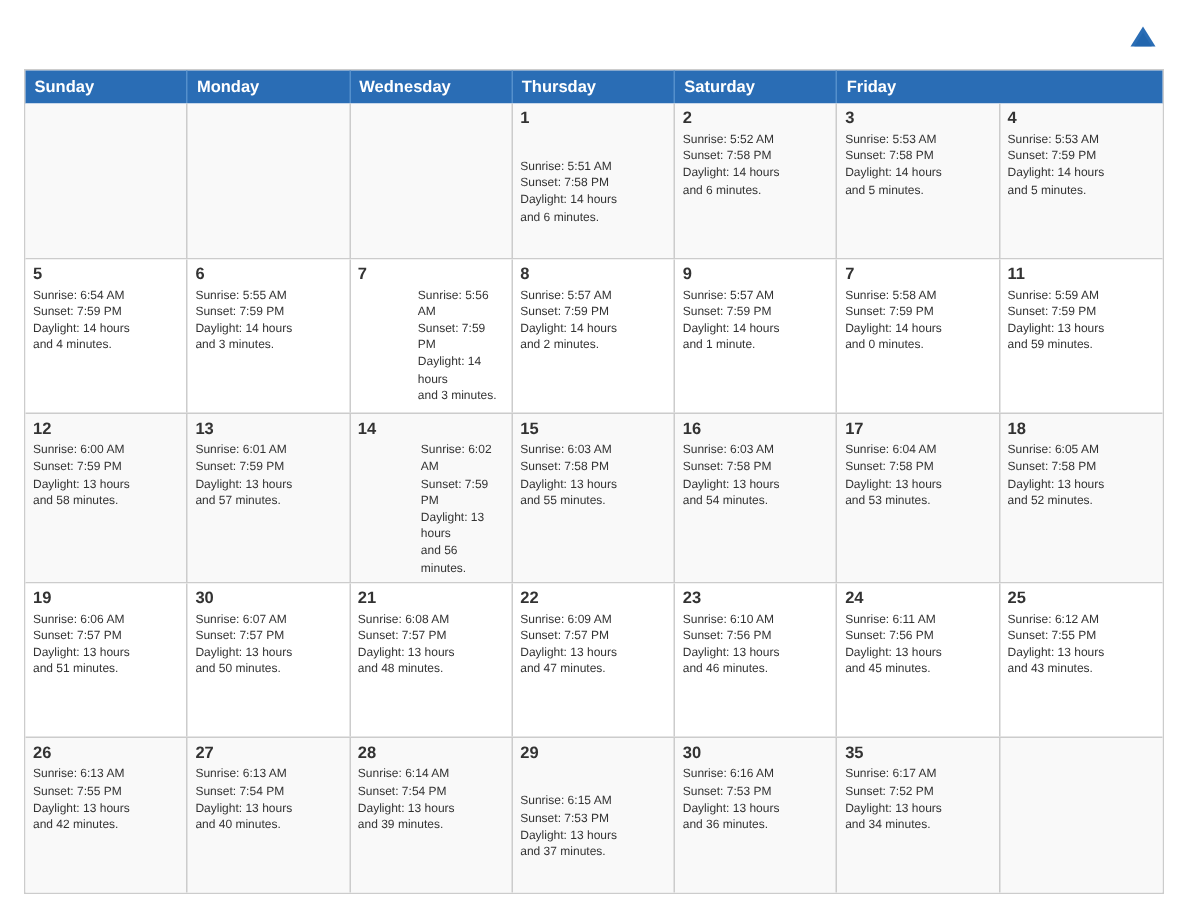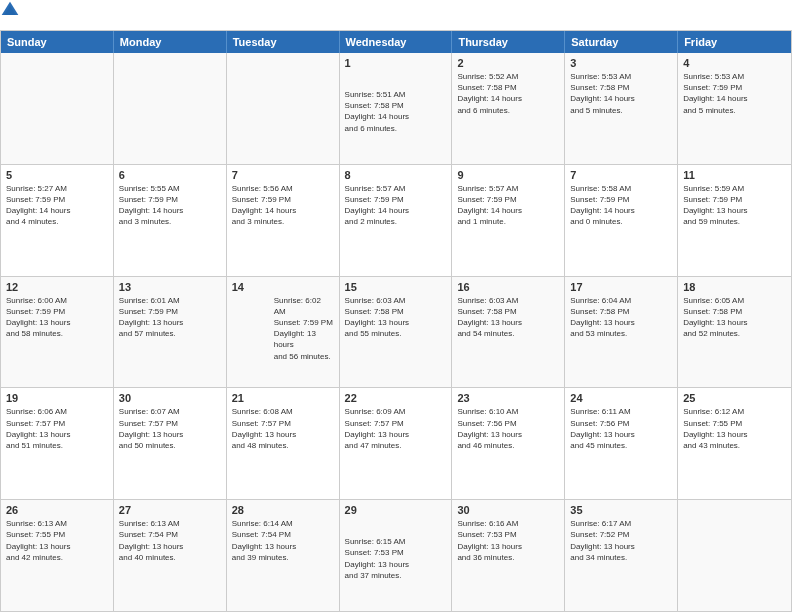--- a/index.html
+++ b/index.html
@@ -6,22 +6,24 @@
     body {
       font-family: Arial, sans-serif;
       background: #fff;
       width: 792px;
       height: 612px;
       overflow: hidden;
     }
     .page {
       width: 792px;
       height: 612px;
+      padding: 16px;
       display: flex;
       flex-direction: column;
+      align-items: flex-end;
     }
     .header {
       display: flex;
       justify-content: space-between;
       align-items: flex-start;
       margin-bottom: 10px;
     }
     .logo {
       display: flex;
       align-items: center;
@@ -125,21 +127,20 @@
     <div class="title-block">
       <h1></h1>
       <h2></h2>
     </div>
   </div>
 
   <div class="calendar">
     <div class="calendar-header">
     <div class="calendar-header-cell">Sunday</div>
         <div class="calendar-header-cell">Monday</div>
-        <div class="calendar-header-cell">Tuesday</div>
         <div class="calendar-header-cell">Wednesday</div>
         <div class="calendar-header-cell">Thursday</div>
         <div class="calendar-header-cell">Saturday</div>
         <div class="calendar-header-cell">Friday</div>
       </div>
     <div class="calendar-body">
     <div class="calendar-row even-row">
           <div class="calendar-cell"></div>
           <div class="calendar-cell"></div>
           <div class="calendar-cell"></div>
@@ -168,35 +169,35 @@
             <span class="cell-day">4</span>
             <div class="cell-info" style="white-space: pre-line;">Sunrise: 5:53 AM
 Sunset: 7:59 PM
 Daylight: 14 hours
 and 5 minutes.</div>
           </div>
         </div>
         <div class="calendar-row odd-row">
           <div class="calendar-cell">
             <span class="cell-day">5</span>
-            <div class="cell-info" style="white-space: pre-line;">Sunrise: 5:27 AM
+            <div class="cell-info" style="white-space: pre-line;">Sunrise: 6:54 AM
 Sunset: 7:59 PM
 Daylight: 14 hours
 and 4 minutes.</div>
           </div>
           <div class="calendar-cell">
             <span class="cell-day">6</span>
             <div class="cell-info" style="white-space: pre-line;">Sunrise: 5:55 AM
 Sunset: 7:59 PM
 Daylight: 14 hours
 and 3 minutes.</div>
           </div>
           <div class="calendar-cell">
             <span class="cell-day">7</span>
-            <div class="cell-info" style="white-space: pre-line;">Sunrise: 5:56 AM
+            <div class="cell-info" style="white-space: pre-line; margin-left: 40px;">Sunrise: 5:56 AM
 Sunset: 7:59 PM
 Daylight: 14 hours
 and 3 minutes.</div>
           </div>
           <div class="calendar-cell">
             <span class="cell-day">8</span>
             <div class="cell-info" style="white-space: pre-line;">Sunrise: 5:57 AM
 Sunset: 7:59 PM
 Daylight: 14 hours
 and 2 minutes.</div>

